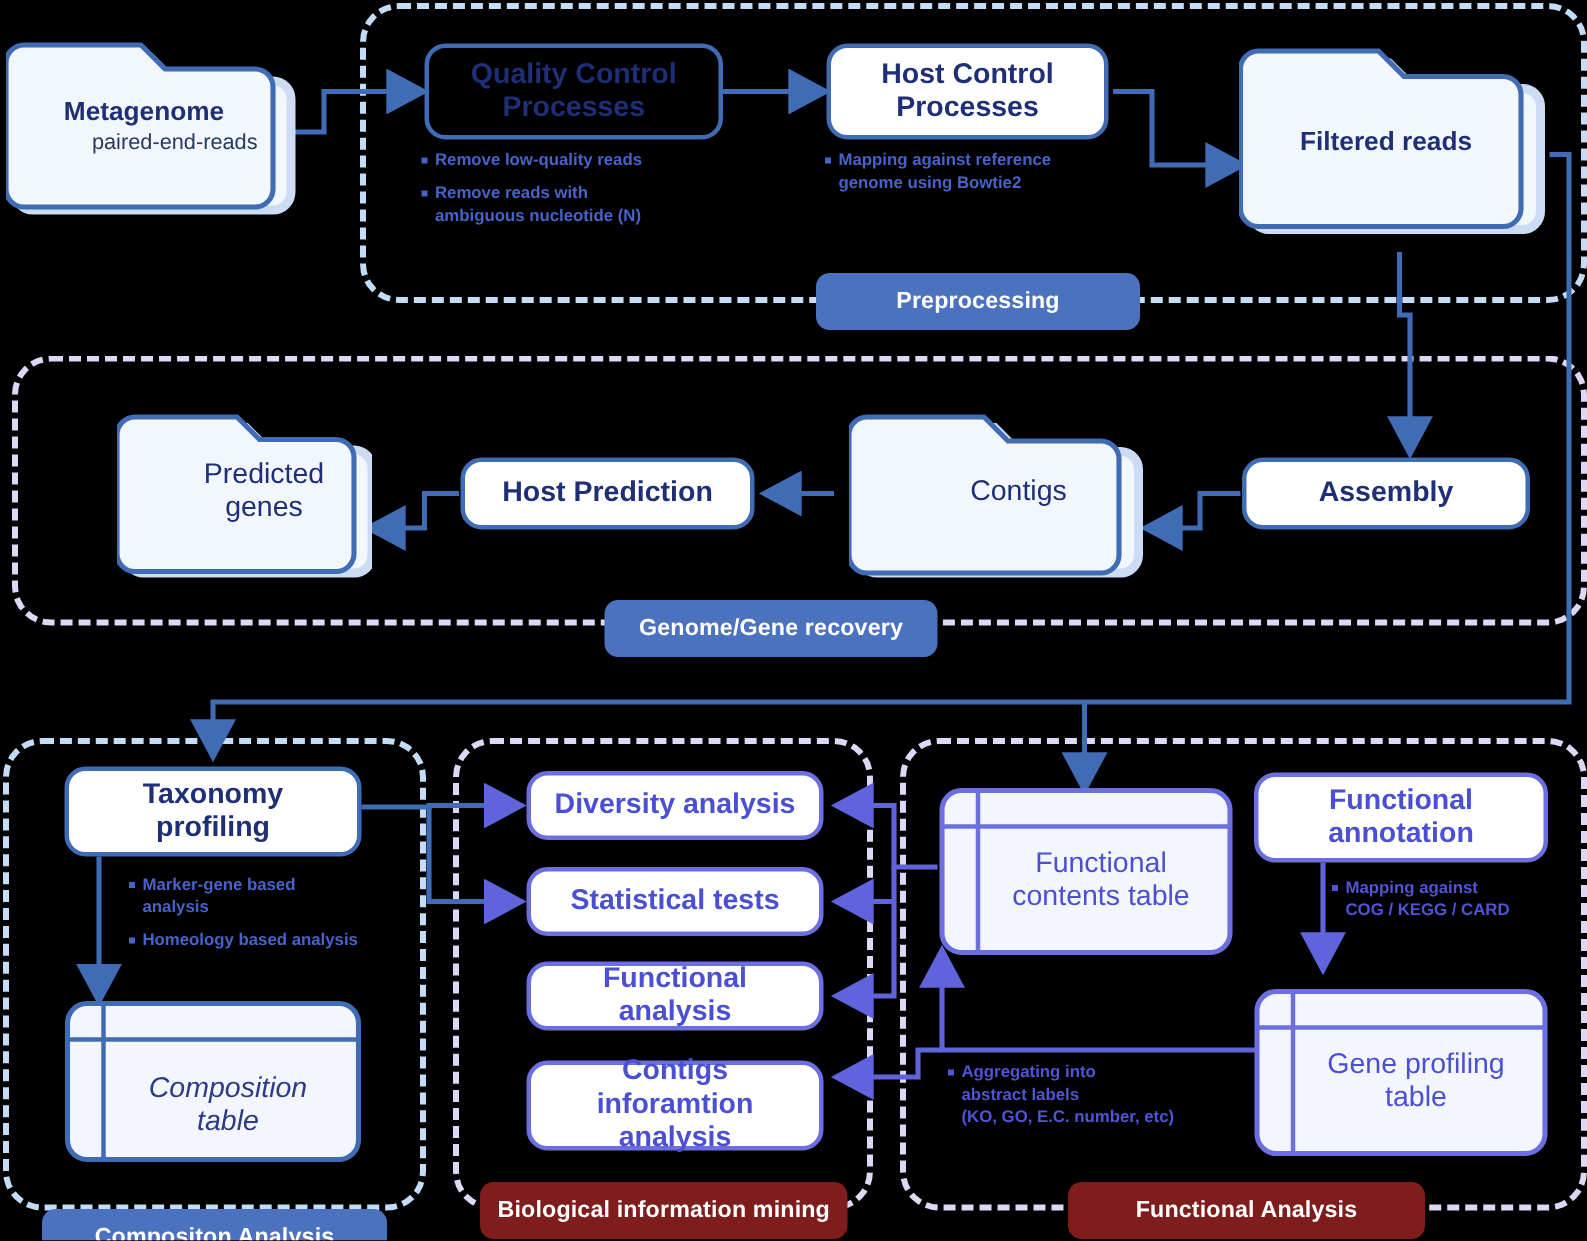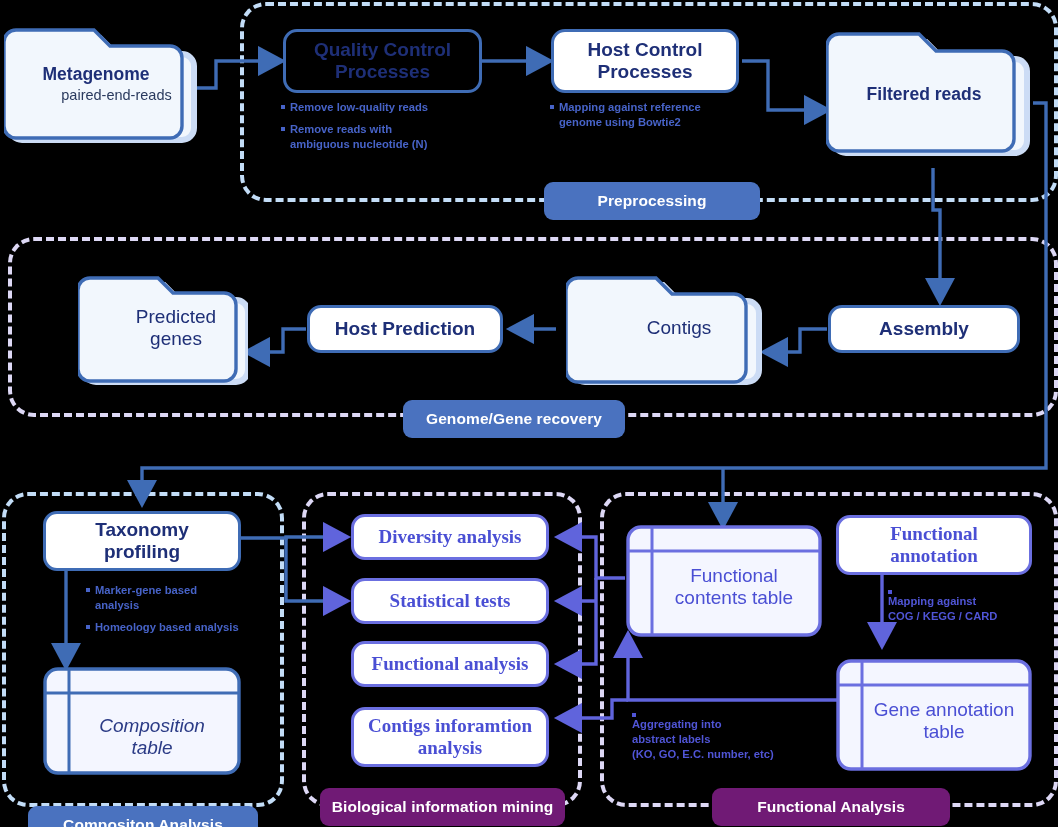--- a/index.html
+++ b/index.html
@@ -33,21 +33,21 @@
     height: 38px;
     border-radius: 9px;
     color: #ffffff;
     font-weight: bold;
     font-size: 15.5px;
     letter-spacing: .1px;
     white-space: nowrap;
     padding: 0 18px;
   }
   .pill.blue   { background: #4a72bf; }
-  .pill.purple { background: #701a75; }
+  .pill.purple { background: #7f1d1d; }
 
   
   .proc {
     position: absolute;
     display: flex; align-items: center; justify-content: center;
     text-align: center;
     background: #ffffff;
     border: 3px solid #3f6cb5;
     border-radius: 14px;
     color: #1e2f77;
@@ -57,21 +57,20 @@
     padding: 4px 8px;
   }
   .proc.ghost {           
     background: transparent;
     border-color: #3f6cb5;
     color: #1e2f77;
   }
   .proc.purple {
     border-color: #6b6fe0;
     color: #4a4fd4;
-    font-family: Liberation Serif, serif;
   }
 
   
   .folder { position: absolute; }
   .folder .fshadow, .folder .fmain { position: absolute; left:0; top:0; width:100%; height:100%; }
   .folder .lbl {
     position: absolute; left: 0; top: 0; right: 12px; bottom: 8px;
     display: flex; align-items: center; justify-content: center;
     text-align: center;
     color: #1e2f77;
@@ -100,21 +99,21 @@
   .notes .note {
     display: flex;
     align-items: flex-start;
     color: #4763c8;
     font-size: 11.2px;
     font-weight: bold;
     line-height: 1.32;
     margin-bottom: 7px;
     white-space: pre-line;
   }
-  .notes.purple .note { color: #5055d6; flex-direction: column; }
+  .notes.purple .note { color: #5055d6; }
   .notes .bullet {
     flex: 0 0 auto;
     width: 4px; height: 4px;
     background: currentColor;
     margin: 5px 5px 0 0;
   }
 </style>
 </head>
 <body>
 
@@ -308,21 +307,21 @@
 COG / KEGG / CARD</span>
     </div>
   </div>
 
   <div class="tbl purple" style="left:836px; top:659px; width:196px; height:112px;">
     <svg width="196" height="112" viewBox="0 0 196 112">
       <rect x="2" y="2" width="192" height="108" rx="13" ry="13" fill="#f4f6ff" stroke="#6b6fe0" stroke-width="3.4"></rect>
       <line x1="2" y1="26" x2="194" y2="26" stroke="#6b6fe0" stroke-width="3"></line>
       <line x1="26" y1="2" x2="26" y2="110" stroke="#6b6fe0" stroke-width="3"></line>
     </svg>
-    <div class="lbl" style="white-space:pre-line;">Gene annotation
+    <div class="lbl" style="white-space:pre-line;">Gene profiling
 table</div>
   </div>
 
   <div class="notes purple" style="left:632px; top:708px; width:200px;">
     <div class="note">
       <span class="bullet"></span>
       <span>Aggregating into
 abstract labels
 (KO, GO, E.C. number, etc)</span>
     </div>

